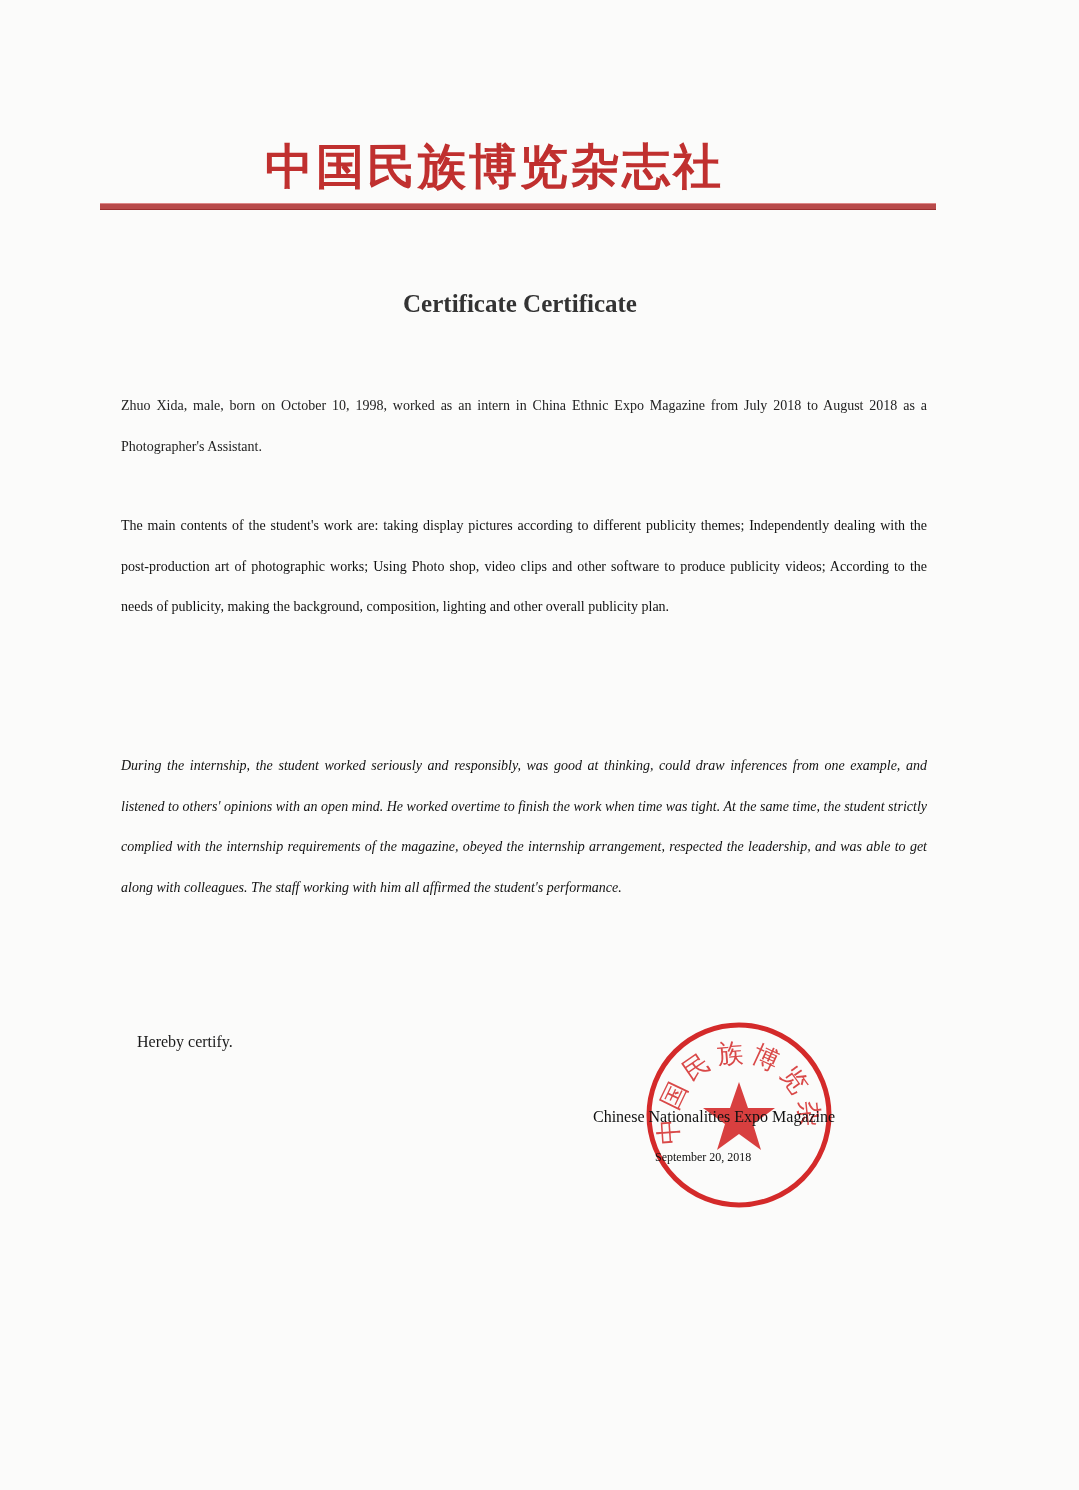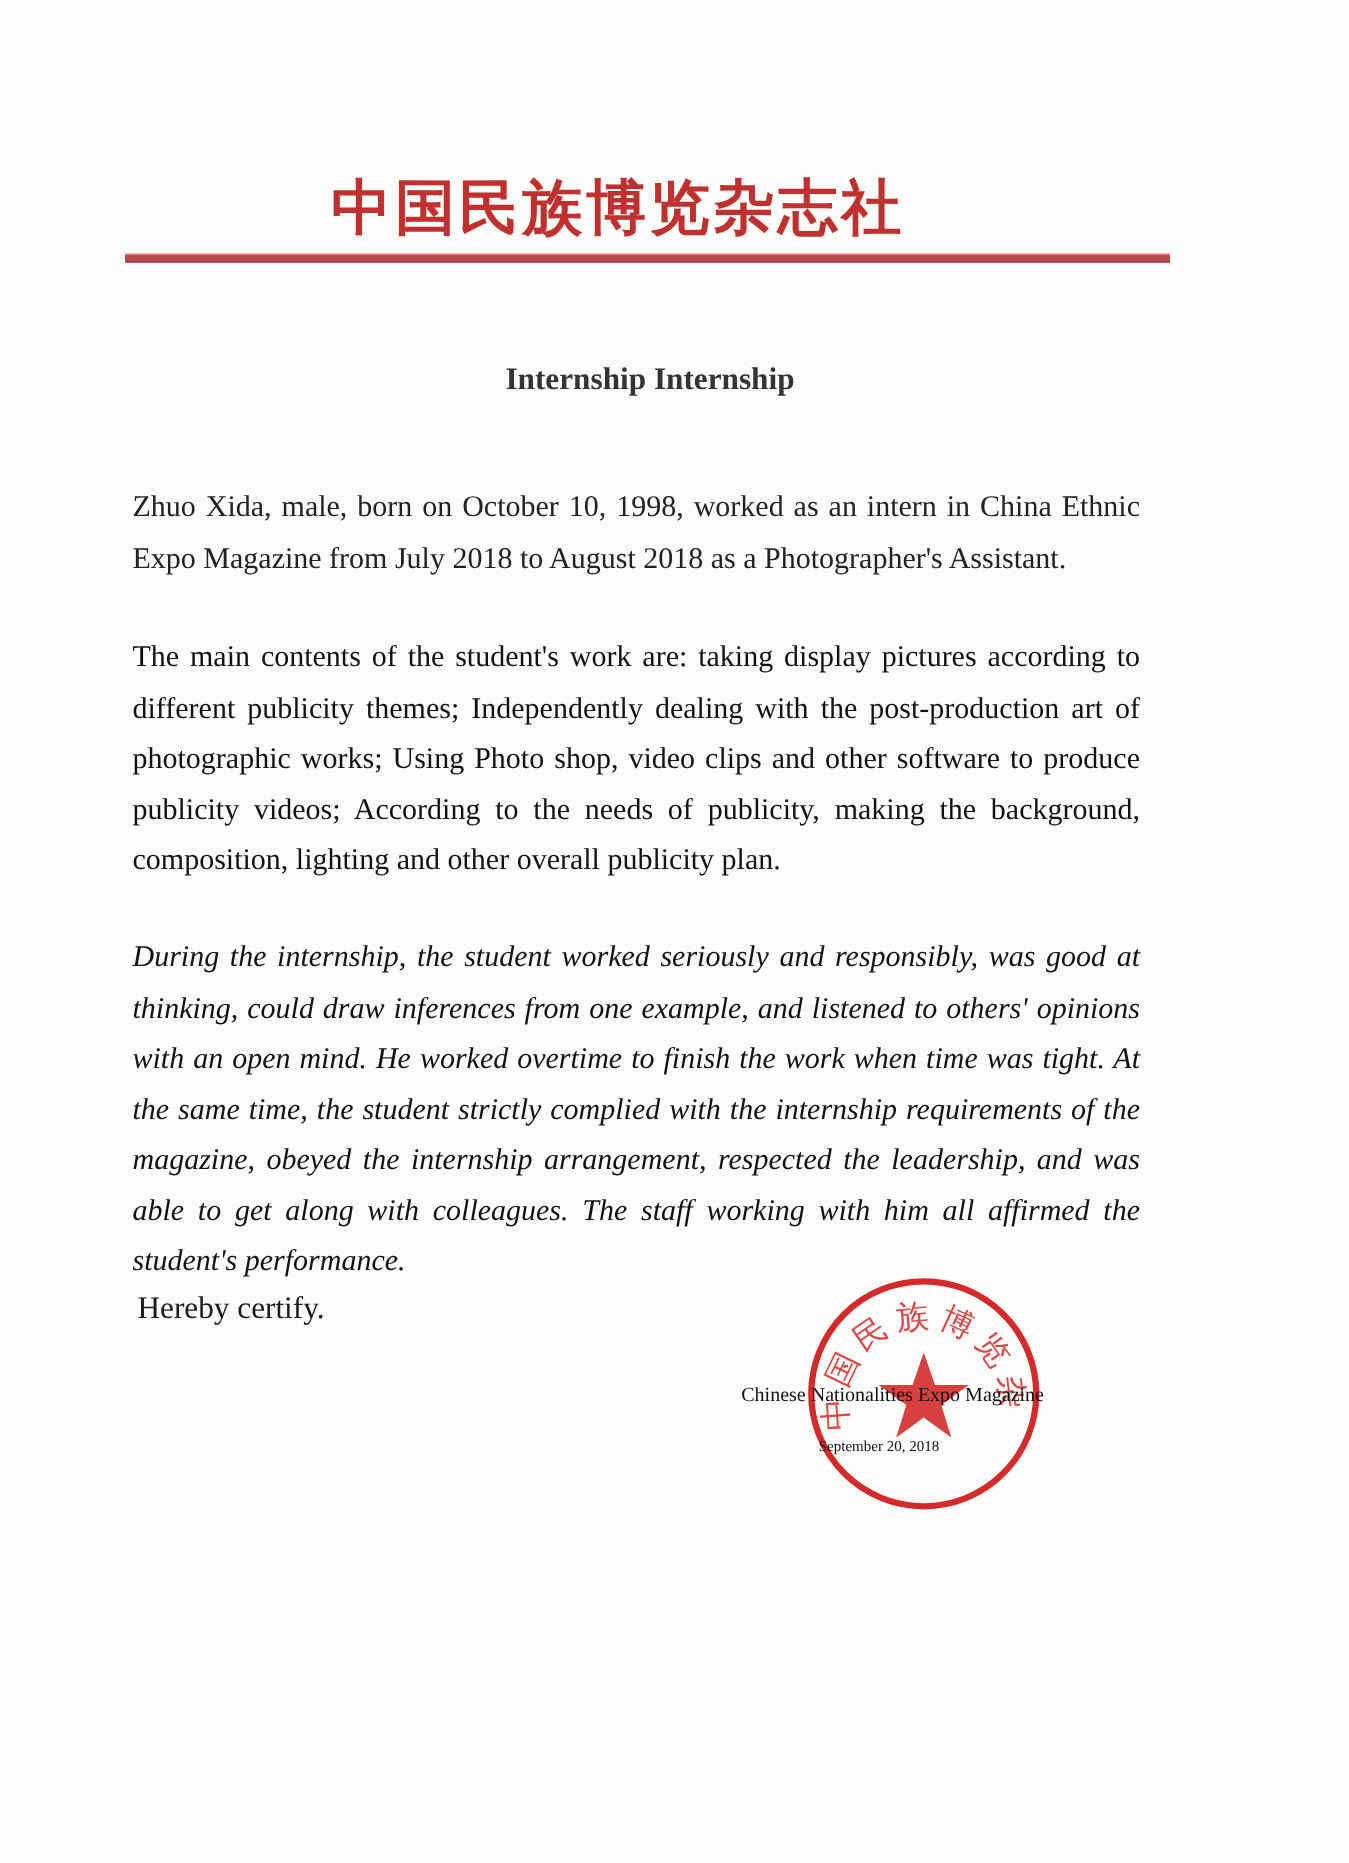--- a/index.html
+++ b/index.html
@@ -17,46 +17,46 @@
   }
   .rule {
     position: absolute; left: 100px; top: 203px; width: 836px; height: 5px;
     background: #b84a4a; border-top: 1px solid #d88; border-bottom: 1px solid #9a3030;
   }
   .title {
     position: absolute; left: 0; width: 1040px; top: 290px; text-align: center;
     font-size: 25px; font-weight: bold; color: #333;
   }
   .para {
-    position: absolute; left: 106px; width: 806px;
-    font-size: 24px; line-height: 40.5px; text-align: justify; color: #111;
+    position: absolute; left: 121px; width: 806px;
+    font-size: 14px; line-height: 40.5px; text-align: justify; color: #111;
   }
   .p1 { top: 386px; color: #222; }
   .p2 { top: 506px; }
   .p3 { top: 746px; font-style: italic; }
-  .hereby { position: absolute; left: 110px; top: 1033px; font-size: 25px; }
+  .hereby { position: absolute; left: 137px; top: 1033px; font-size: 16px; }
   .stamp {
     position: absolute; left: 644px; top: 1020px; width: 190px; height: 190px;
   }
   .sig {
     position: absolute; left: 593px; top: 1108px; font-size: 16px; color: #111;
     white-space: nowrap;
   }
   .date {
     position: absolute; left: 655px; top: 1150px; font-size: 12px; color: #111;
     white-space: nowrap;
   }
 </style>
 </head>
 <body>
 
 <div class="letterhead">中国民族博览杂志社</div>
 <div class="rule"></div>
 
-<div class="title">Internship Internship</div>
+<div class="title">Certificate Certificate</div>
 
 <div class="para p1">Zhuo Xida, male, born on October 10, 1998, worked as an intern in China Ethnic Expo Magazine from July 2018 to August 2018 as a Photographer's Assistant.</div>
 <div class="para p2">The main contents of the student's work are: taking display pictures according to different publicity themes; Independently dealing with the post-production art of photographic works; Using Photo shop, video clips and other software to produce publicity videos; According to the needs of publicity, making the background, composition, lighting and other overall publicity plan.</div>
 <div class="para p3">During the internship, the student worked seriously and responsibly, was good at thinking, could draw inferences from one example, and listened to others' opinions with an open mind. He worked overtime to finish the work when time was tight. At the same time, the student strictly complied with the internship requirements of the magazine, obeyed the internship arrangement, respected the leadership, and was able to get along with colleagues. The staff working with him all affirmed the student's performance.</div>
 
 <div class="hereby">Hereby certify.</div>
 
 <svg class="stamp" viewBox="0 0 190 190">
   <defs>
     <path id="arc" d="M 38 128 A 62 62 0 1 1 152 128"></path>

